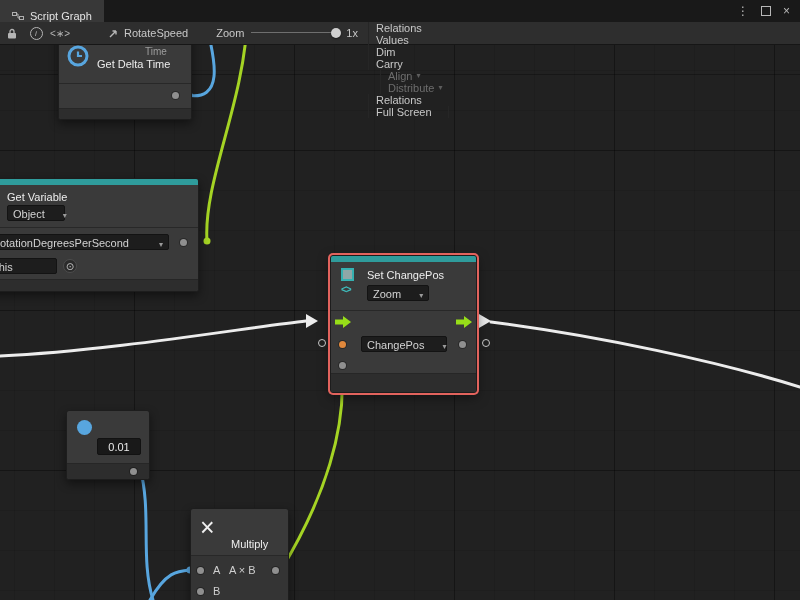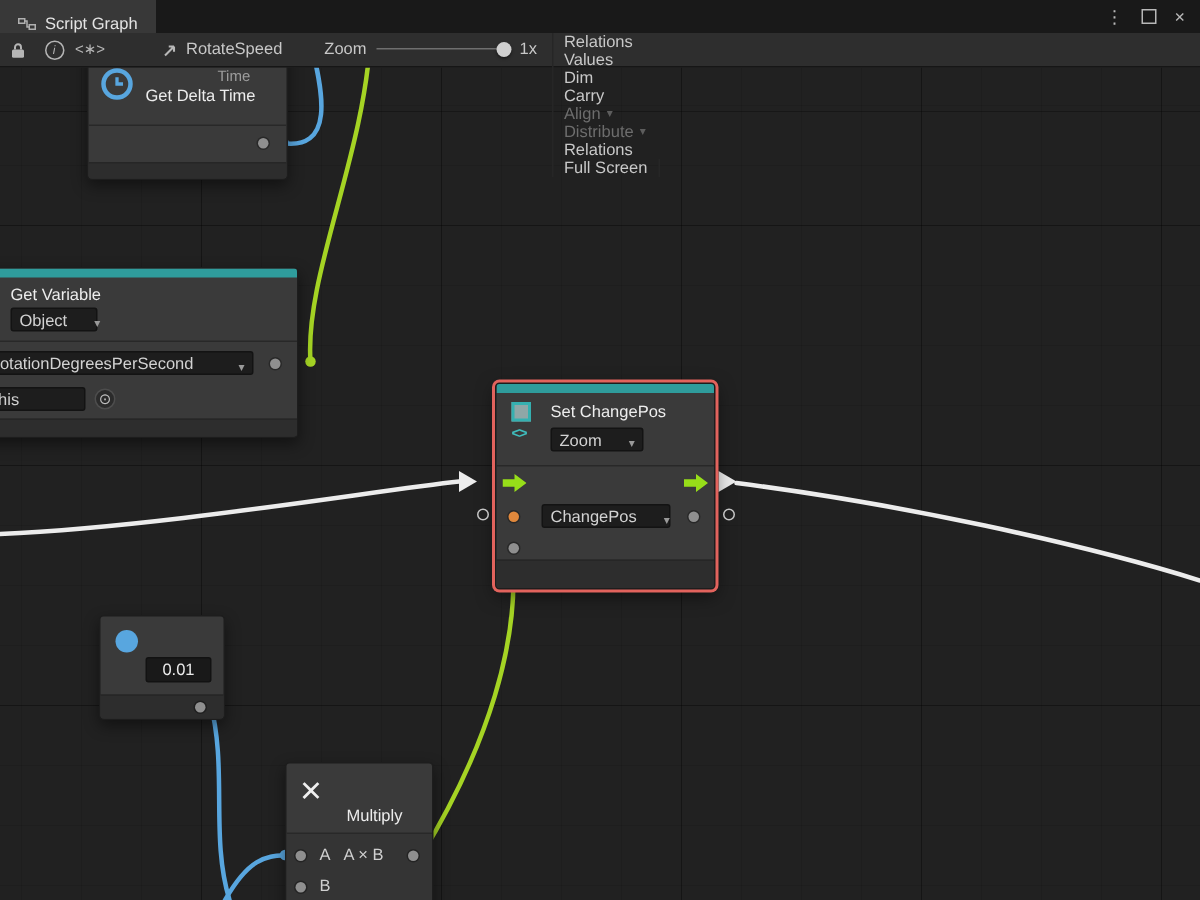--- a/index.html
+++ b/index.html
@@ -32,21 +32,21 @@
   .crumb{display:flex;align-items:center;gap:5px;margin-left:30px;padding:0 6px;height:100%;}
   .zoom-label{margin-left:22px;}
   .zoom-slider{position:relative;width:92px;height:22px;margin:0 5px;}
   .zoom-track{position:absolute;left:2px;right:2px;top:10px;height:1px;background:#6f6f6f;}
   .zoom-knob{position:absolute;right:0;top:6px;width:10px;height:10px;border-radius:50%;
     background:#cfcfcf;box-shadow:0 1px 2px rgba(0,0,0,.5);}
   .tb-buttons{display:flex;height:100%;margin-left:10px;flex-direction:column;}
   .tb-btn{display:flex;align-items:center;gap:4px;padding:0 7px;height:100%;
     border-left:1px solid #262626;cursor:default;}
   .tb-btn:last-child{border-right:1px solid #262626;}
-  .tb-btn.disabled{color:#6d6d6d;}
+  .tb-btn.disabled{color:#6d6d6d;margin-left:12px;}
   .chev{font-size:8px;color:#9a9a9a;line-height:1;}
   .tb-btn.disabled .chev{color:#5d5d5d;}
   
   .canvas{position:absolute;top:44px;left:0;width:800px;height:556px;overflow:hidden;
     background-color:#212121;
     background-image:
       repeating-linear-gradient(to right, rgba(0,0,0,0.30) 0 1px, transparent 1px 160px),
       repeating-linear-gradient(to bottom, rgba(0,0,0,0.30) 0 1px, transparent 1px 160px),
       repeating-linear-gradient(to right, rgba(0,0,0,0.09) 0 1px, transparent 1px 40px),
       repeating-linear-gradient(to bottom, rgba(0,0,0,0.09) 0 1px, transparent 1px 40px);

